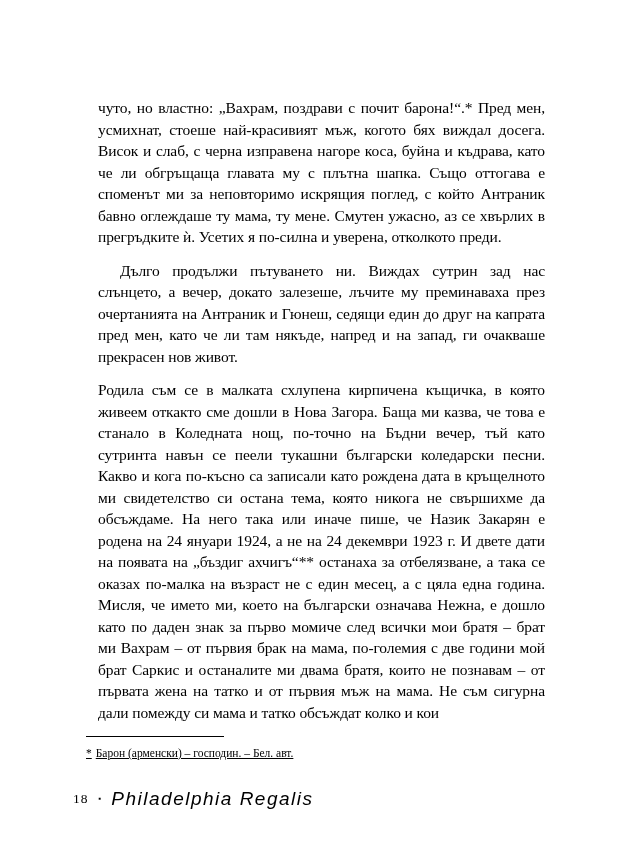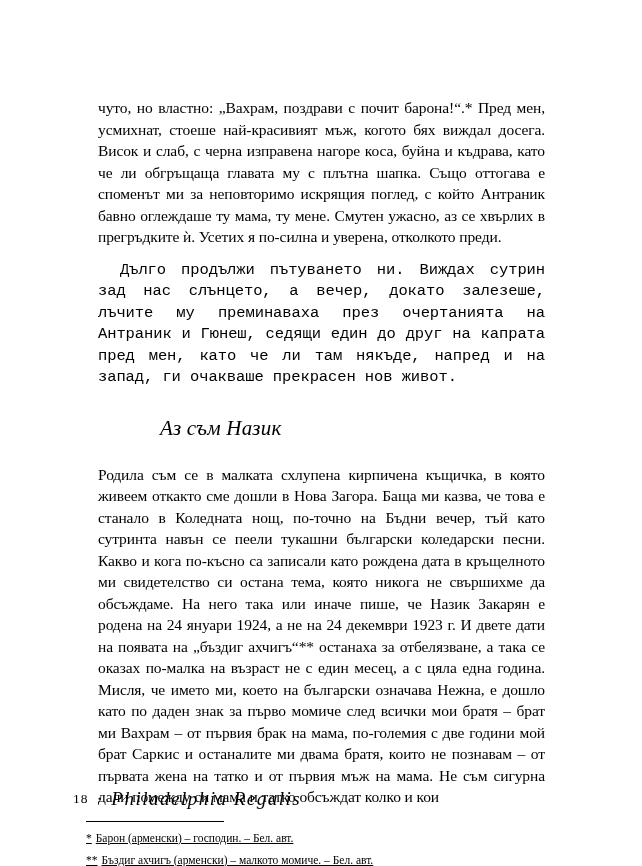--- a/index.html
+++ b/index.html
@@ -16,21 +16,21 @@
   .text-block {
     position: absolute;
     left: 86px; top: 85px;
     width: 471px;
     font-size: 15.5px;
     line-height: 21.5px;
     letter-spacing: -0.1px;
     text-align: justify;
   }
   .text-block p { margin: 12px; }
-  .text-block p.indent { text-indent: 22px; font-family: Liberation Mono, monospace; }
+  .text-block p.indent { text-indent: 22px; }
 
   .heading {
     font-style: italic;
     font-weight: normal;
     font-size: 21px;
     line-height: 26px;
     margin: 26px 0 23px 74px;
     text-align: left;
     letter-spacing: 0.2px;
   }
@@ -54,52 +54,48 @@
   .footer {
     position: absolute;
     left: 73px; top: 788px;
     display: flex;
     align-items: center;
     gap: 10px;
   }
   .page-number { font-size: 13.5px; letter-spacing: 1px; }
   .footer-bullet { font-size: 8px; line-height: 8px; }
   .running-title {
-    font-family: Liberation Serif, serif;
+    font-family: Liberation Sans, sans-serif;
     font-style: italic;
     font-size: 19px;
     letter-spacing: 1.5px;
     white-space: nowrap;
   }
 </style>
 </head>
 <body>
 
 <div class="page">
 
   <div class="text-block">
 
     <p>чуто, но властно: „Вахрам, поздрави с почит барона!“.* Пред мен, усмихнат, стоеше най-красивият мъж, когото бях виждал досега. Висок и слаб, с черна изправена нагоре коса, буйна и къдрава, като че ли обгръщаща главата му с плътна шапка. Също оттогава е споменът ми за неповторимо искрящия поглед, с който Антраник бавно оглеждаше ту мама, ту мене. Смутен ужасно, аз се хвърлих в прегръдките ѝ. Усетих я по-силна и уверена, отколкото преди.</p>
 
     <p class="indent">Дълго продължи пътуването ни. Виждах сутрин зад нас слънцето, а вечер, докато залезеше, лъчите му преминаваха през очертанията на Антраник и Гюнеш, седящи един до друг на капрата пред мен, като че ли там някъде, напред и на запад, ги очакваше прекрасен нов живот.</p>
 
-    <h2 class="heading">Аз съм Назик</h2>
 
     <p>Родила съм се в малката схлупена кирпичена къщичка, в която живеем откакто сме дошли в Нова Загора. Баща ми казва, че това е станало в Коледната нощ, по-точно на Бъдни вечер, тъй като сутринта навън се пеели тукашни български коледарски песни. Какво и кога по-късно са записали като рождена дата в кръщелното ми свидетелство си остана тема, която никога не свършихме да обсъждаме. На него така или иначе пише, че Назик Закарян е родена на 24 януари 1924, а не на 24 декември 1923 г. И двете дати на появата на „бъздиг ахчигъ“** останаха за отбелязване, а така се оказах по-малка на възраст не с един месец, а с цяла една година. Мисля, че името ми, което на български означава Нежна, е дошло като по даден знак за първо момиче след всички мои братя – брат ми Вахрам – от първия брак на мама, по-големия с две години мой брат Саркис и останалите ми двама братя, които не познавам – от първата жена на татко и от първия мъж на мама. Не съм сигурна дали помежду си мама и татко обсъждат колко и кои</p>
 
     <div class="footnotes">
       <div class="footnote-rule"></div>
 
       <p class="footnote">
         <span class="fn-marker">*</span><span>Барон (арменски) – господин. – Бел. авт.</span>
       </p>
 
-      <p class="footnote">
-        <span class="fn-marker">**</span><span>Бъздиг ахчигъ (арменски) – малкото момиче. – Бел. авт.</span>
-      </p>
     </div>
 
   </div>
 
   <div class="footer">
     <span class="page-number">18</span>
     <span class="footer-bullet">▪</span>
     <span class="running-title">Philadelphia Regalis</span>
   </div>
 

